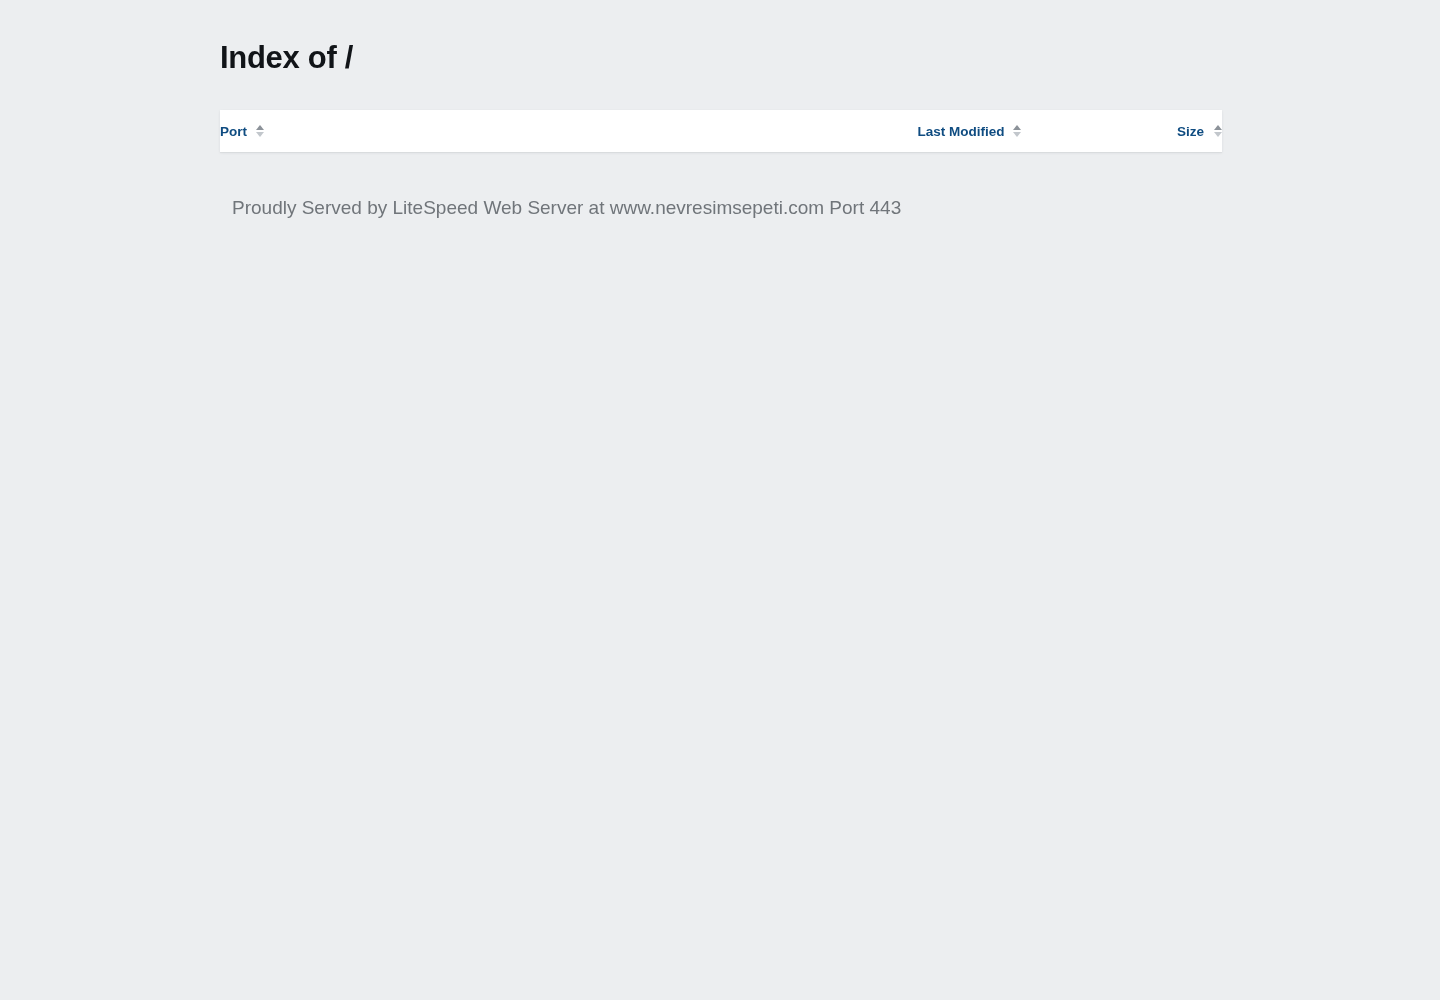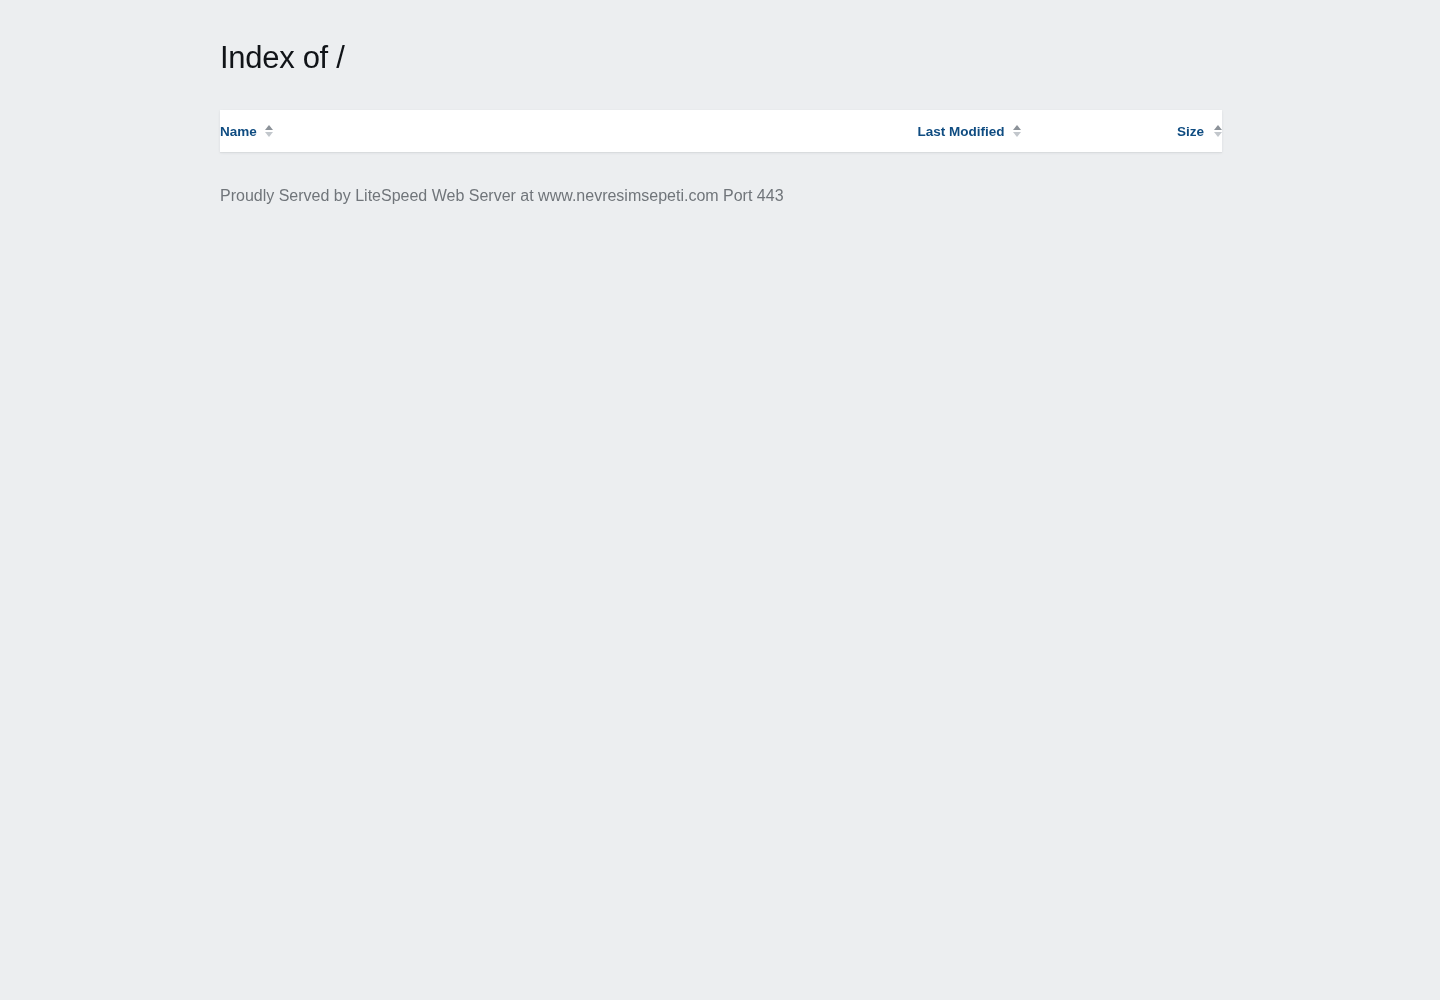--- a/index.html
+++ b/index.html
@@ -24,21 +24,21 @@
   }
 
   
   .page-title {
     position: absolute;
     left: 220px;
     top: 38px;
     margin: 0;
     font-size: 31px;
     line-height: 40px;
-    font-weight: 400;
+    font-weight: 700;
     letter-spacing: -0.3px;
     color: #111418;
     white-space: nowrap;
   }
 
   
   .listing-card {
     position: absolute;
     left: 220px;
     top: 110px;
@@ -111,42 +111,42 @@
   }
   .listing-body-empty {
     height: 0;
   }
 
   
   .server-footer {
     position: absolute;
     left: 220px;
     top: 186px;
-    margin: 0;
-    font-size: 16px;
+    margin: 12px;
+    font-size: 19px;
     line-height: 19px;
     color: #70757a;
     white-space: nowrap;
   }
 </style>
 </head>
 <body>
 
 <div class="page">
 
   <h1 class="page-title">Index of /</h1>
 
   <div class="listing-card">
     <table class="listing">
       <thead>
         <tr>
 
           <th class="col-name">
             <span class="th-inner">
-              <span class="th-label">Name</span>
+              <span class="th-label">Port</span>
               <span class="sort-icon">
                 <span class="tri-up"></span>
                 <span class="tri-down"></span>
               </span>
             </span>
           </th>
 
           <th class="col-date">
             <span class="th-inner">
               <span class="th-label">Last Modified</span>

